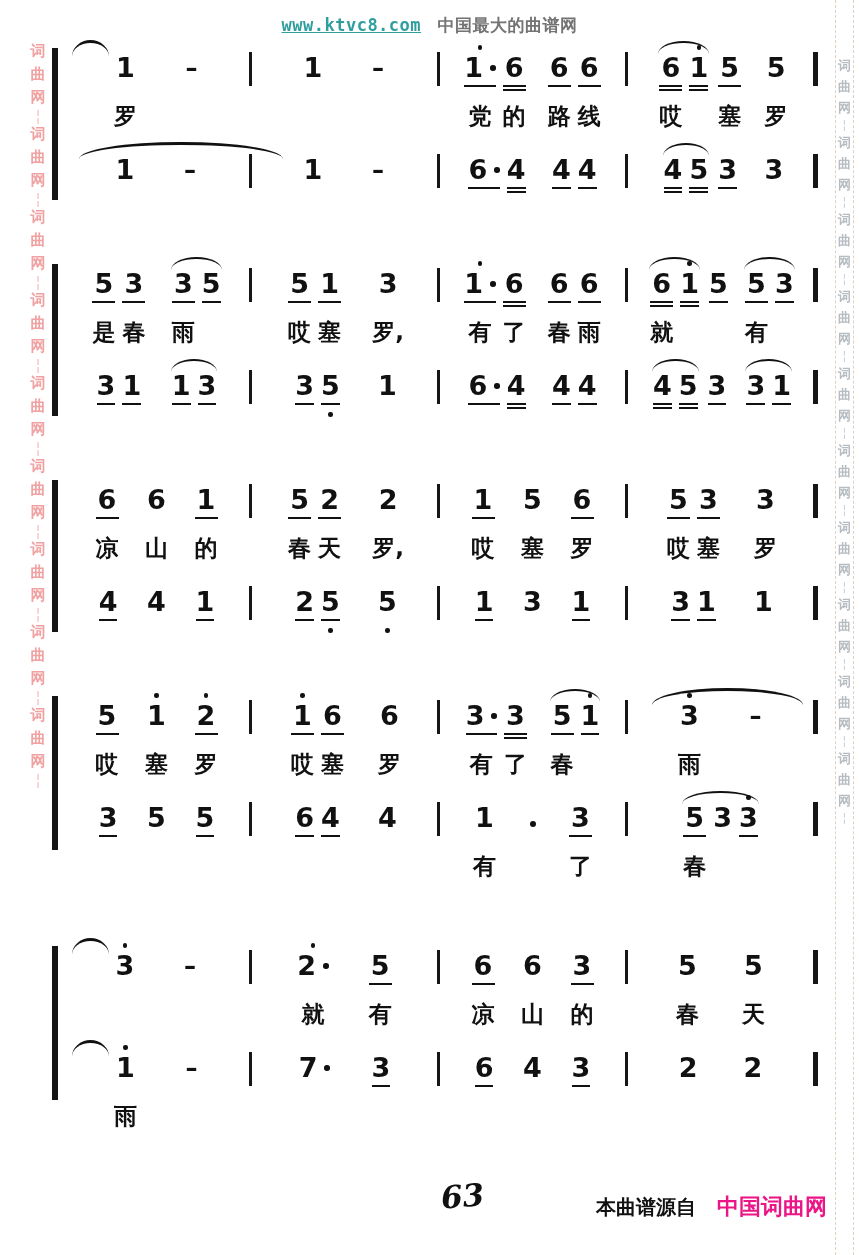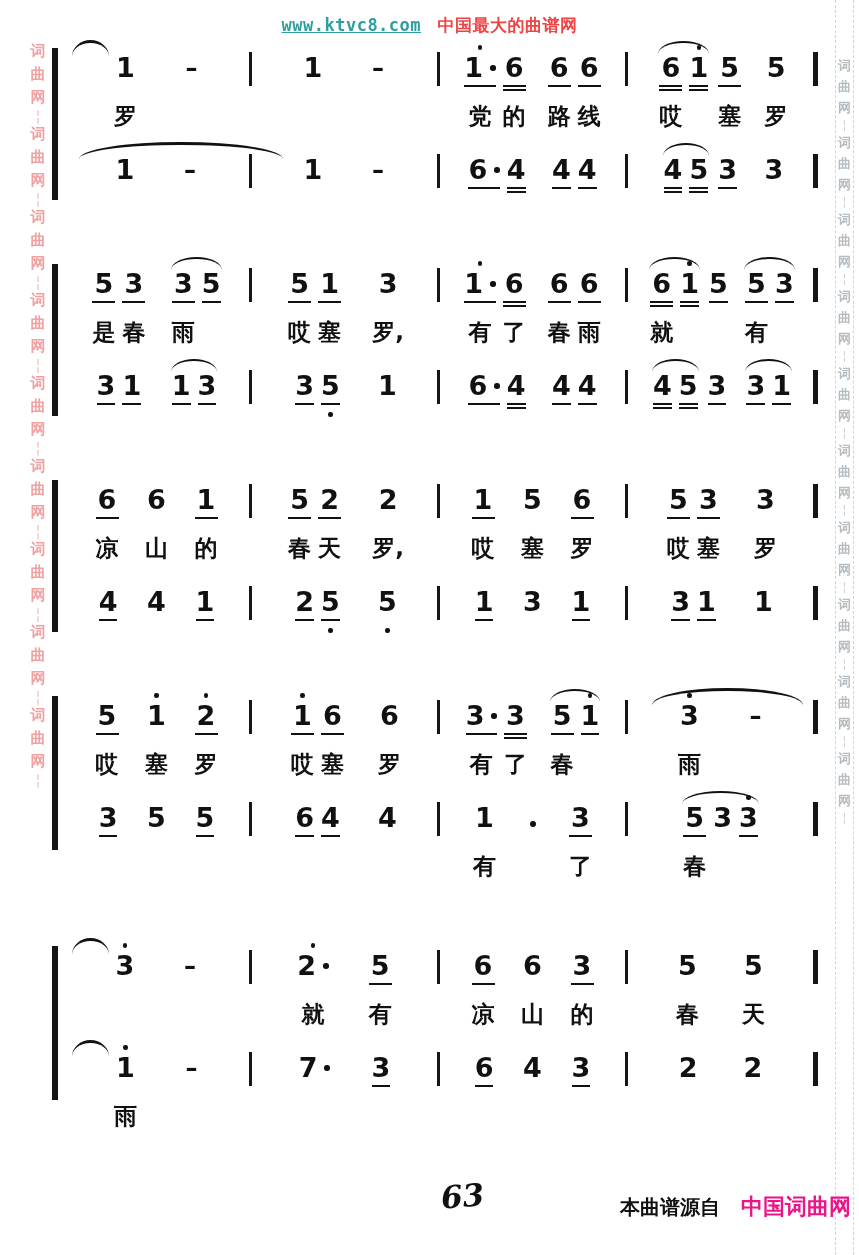--- a/index.html
+++ b/index.html
@@ -41,30 +41,30 @@
   .ul{height:2.5px;background:#111;margin-top:1.5px;width:100%;}
   .n-lyric{height:34px;line-height:32px;font-size:23px;font-weight:bold;white-space:nowrap;}
   .note-group{display:flex;position:relative;gap:7px;padding:0 3px;align-items:flex-start;}
   .group-arc{position:absolute;top:1px;left:2px;right:2px;height:11px;
              border-top:2.5px solid #111;border-radius:50% 50% 0 0/100% 100% 0 0;}
   .overlay-arc{position:absolute;top:0;height:14px;border-top:3px solid #111;
                border-radius:50% 50% 0 0/100% 100% 0 0;}
   
   .page-num{position:absolute;left:441px;top:1178px;font-family:"DejaVu Serif",serif;
             font-style:italic;font-weight:bold;font-size:31px;transform:rotate(-5deg);}
-  .footer-src{position:absolute;right:8px;top:1192px;font-size:20px;font-weight:bold;
+  .footer-src{position:absolute;right:32px;top:1192px;font-size:20px;font-weight:bold;
               white-space:nowrap;}
   .footer-src .site{margin-left:14px;font-size:22px;}
 </style>
 </head>
 <body>
 
 <div class="header">
   <span class="url" style="color: rgb(47, 158, 158);">www.ktvc8.com</span>
-  <span class="site" style="color: #ef4444;">中国最大的曲谱网</span>
+  <span class="site" style="color: #737373;">中国最大的曲谱网</span>
 </div>
 
 <div class="wm wm-left" id="wm-left" style="color: rgb(240, 162, 162);">
     <span>词</span>
     <span>曲</span>
     <span>网</span>
     <span class="sep">¦</span>
     <span>词</span>
     <span>曲</span>
     <span>网</span>

